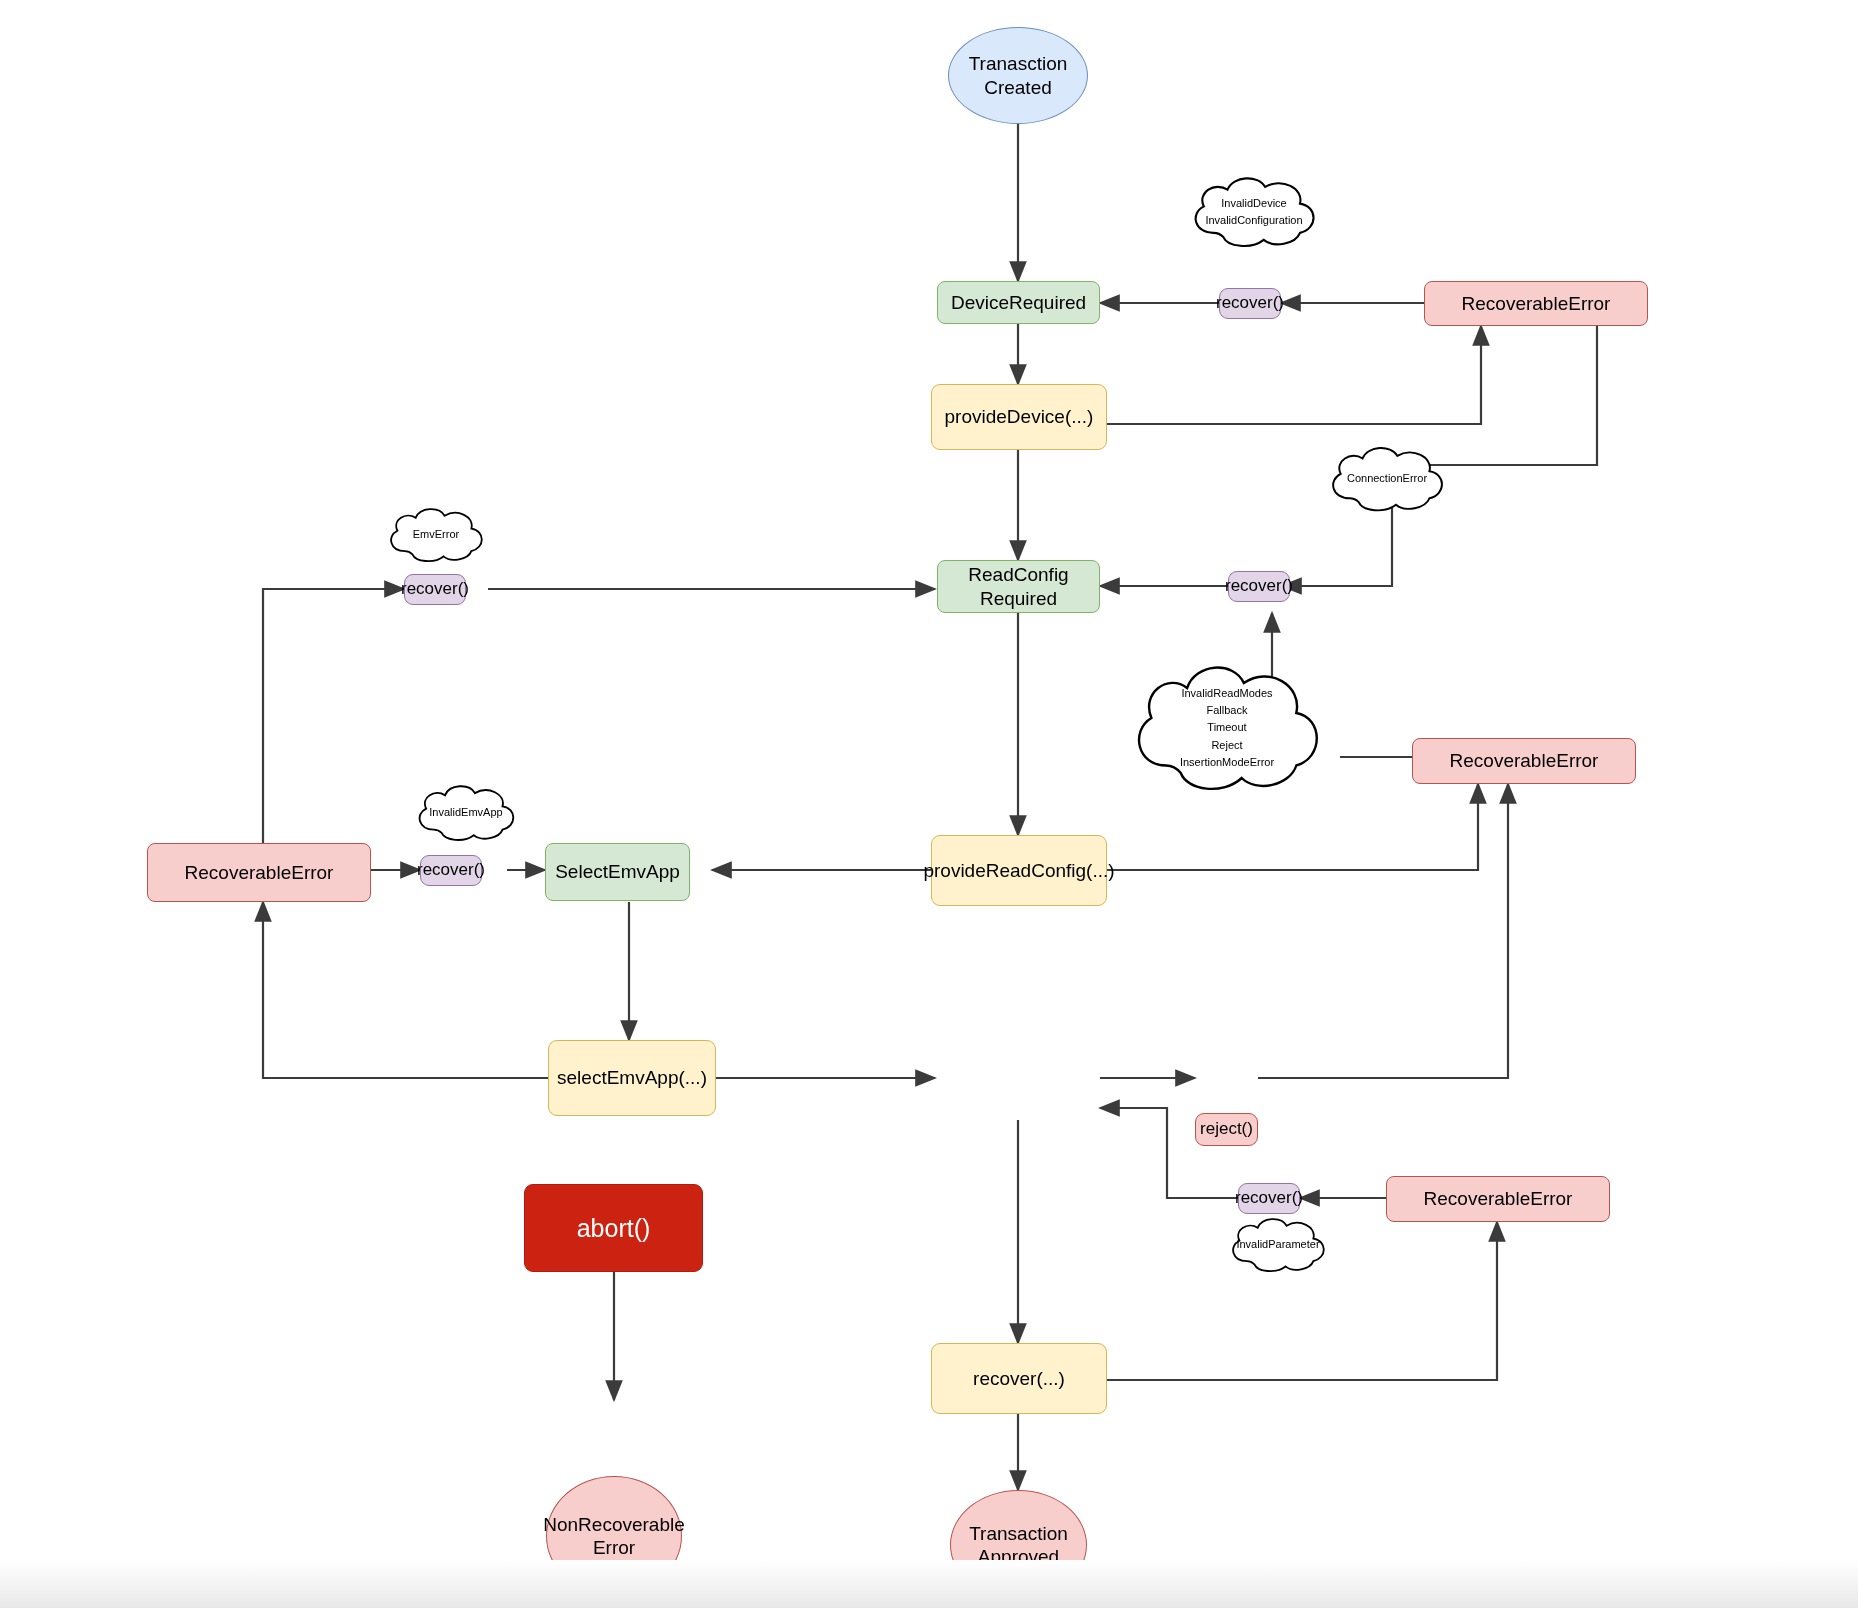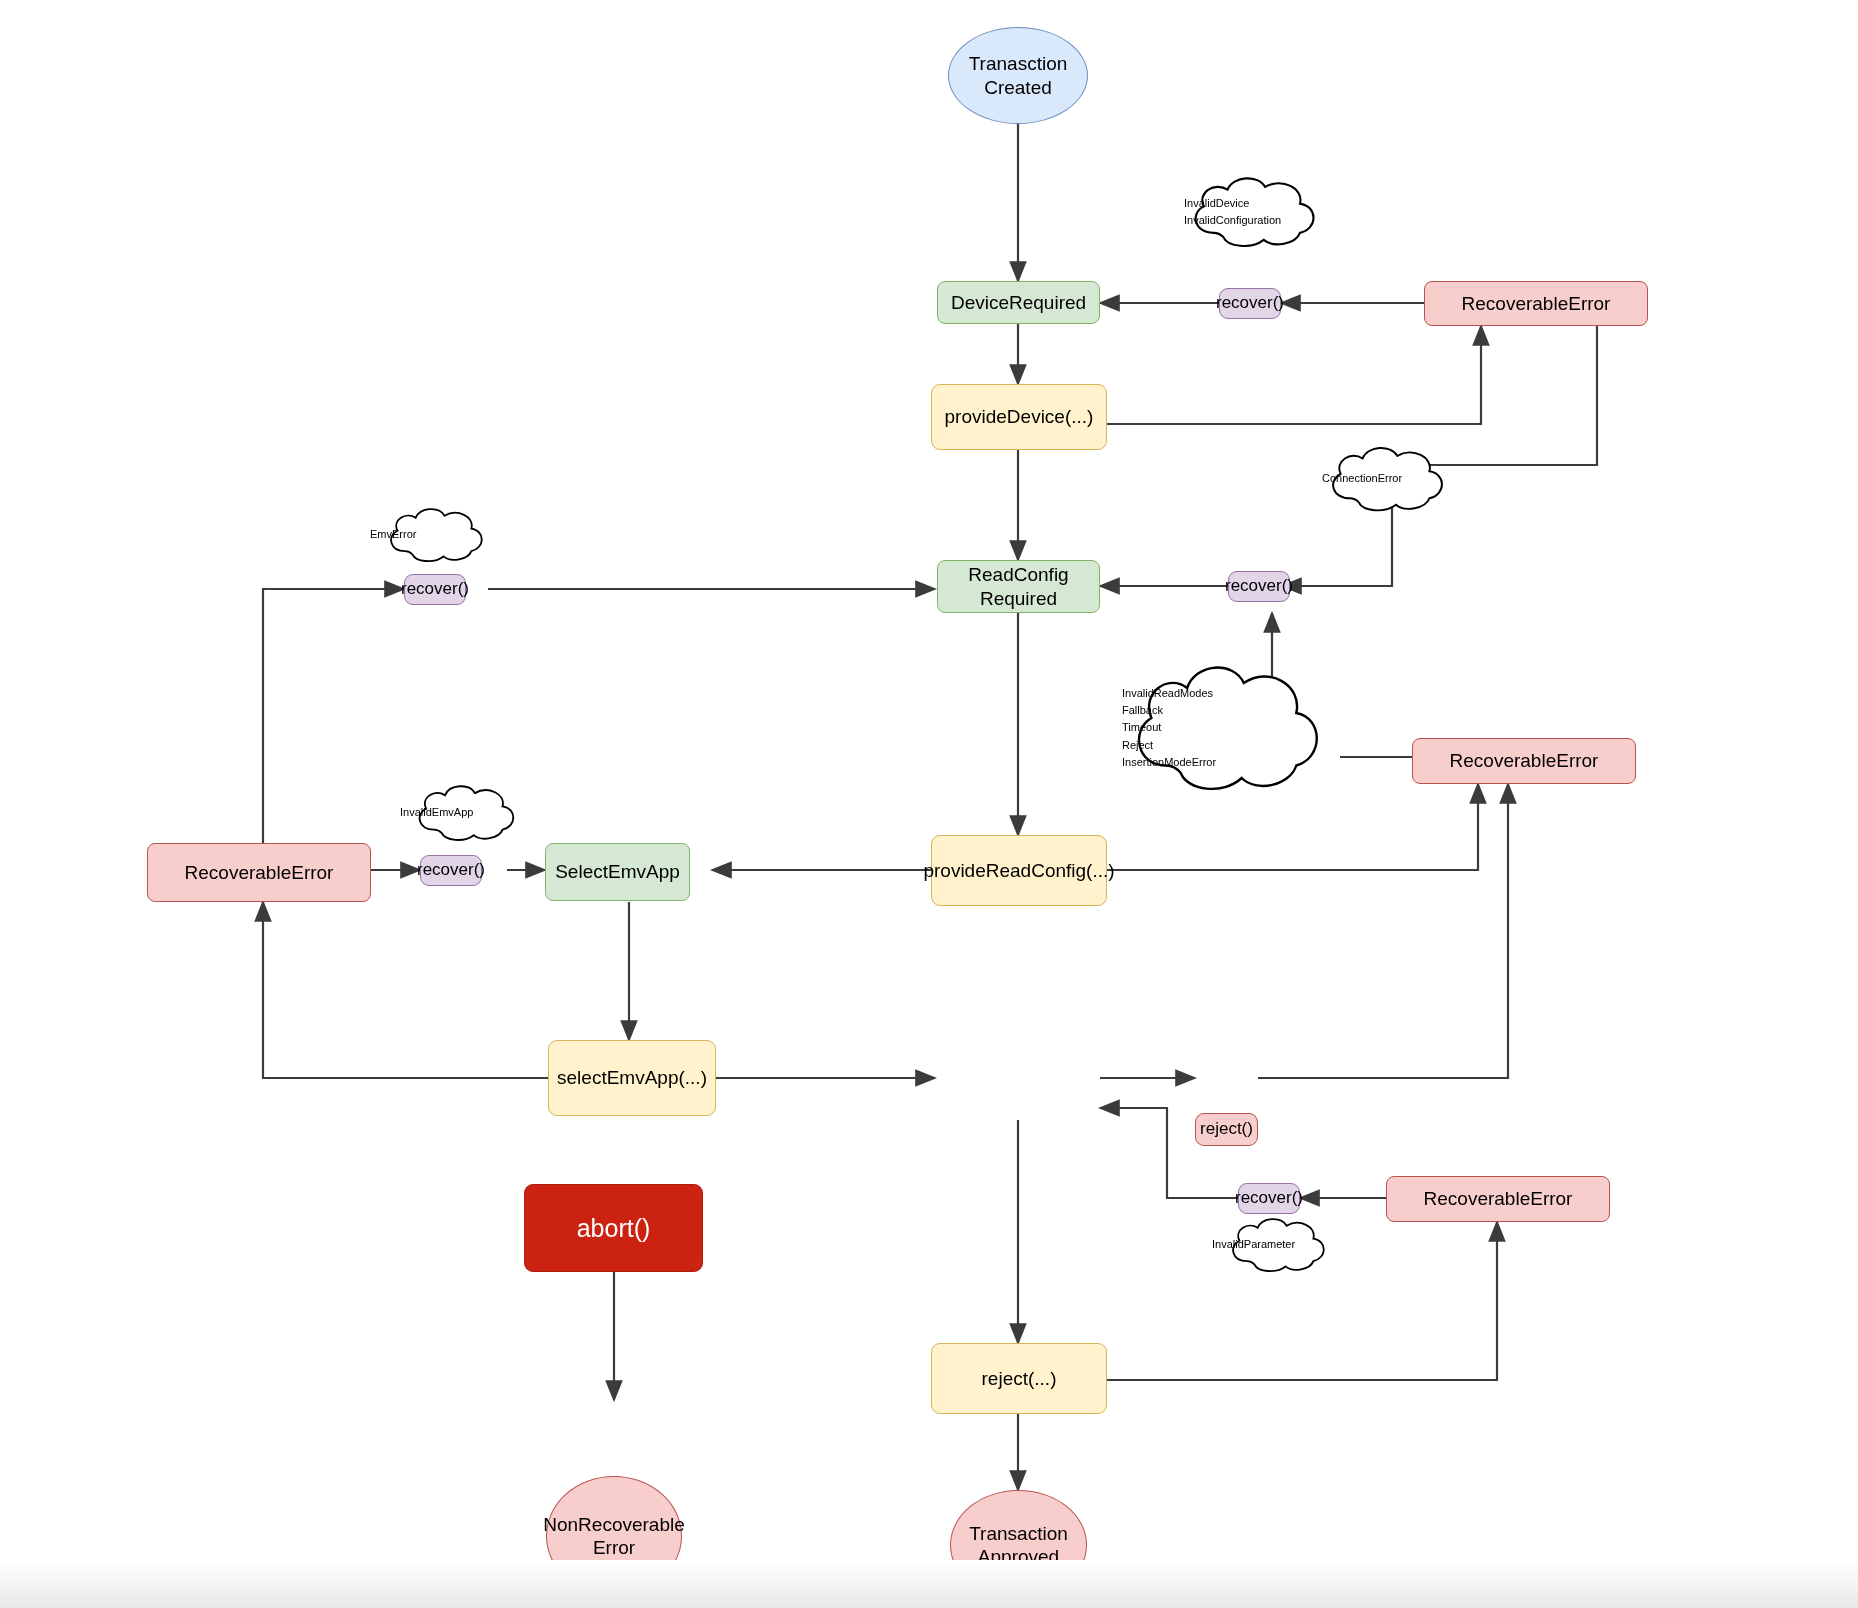--- a/index.html
+++ b/index.html
@@ -18,21 +18,21 @@
   .green{background:#d5e8d4;border-color:#82b366;}
   .yellow{background:#fff2cc;border-color:#d6b656;}
   .red{background:#f8cecc;border-color:#b85450;}
   .purple{background:#e1d5e7;border-color:#9673a6;font-size:17px;}
   .ell{border-radius:50%;border:1.4px solid;font-size:19px;color:#000;}
   .blue-ell{background:#dae8fc;border-color:#6c8ebf;}
   .red-ell{background:#f8cecc;border-color:#b85450;}
   .abort{background:#cc2211;border:1.4px solid#b01c0e;color:#ffffff;font-size:25px;}
   .cloudwrap{position:absolute;}
   .cloudwrap svg{position:absolute;left:0;top:0;}
-  .cloudtext{position:absolute;left:0;top:0;width:100%;height:100%;display:flex;flex-direction:column;justify-content:center;font-size:11px;color:#000;line-height:1.55;}
+  .cloudtext{position:absolute;left:0;top:0;width:100%;height:100%;display:flex;flex-direction:column;align-items:center;justify-content:center;font-size:11px;color:#000;line-height:1.55;}
   .cloudtext.big{font-size:11px;}
   #bottomfade{position:absolute;left:0;top:1560px;width:1858px;height:48px;
     background:linear-gradient(to bottom,#ffffff 0%,#f5f5f5 45%,#e8e8e8 100%);}
 </style>
 </head>
 <body>
 
 <div id="stage">
 
   <svg id="edges" viewBox="0 0 1858 1608">
@@ -128,21 +128,21 @@
   <div class="node proc green" style="left:545px;top:843px;width:145px;height:58px;">
     <span>SelectEmvApp</span>
   </div>
 
   <div class="node rect yellow" style="left:548px;top:1040px;width:168px;height:76px;">
     <span>selectEmvApp(...)</span>
   </div>
 
 
   <div class="node rect yellow" style="left:931px;top:1343px;width:176px;height:71px;">
-    <span>reject(...)</span>
+    <span>recover(...)</span>
   </div>
 
   <div class="node ell red-ell" style="left:950px;top:1490px;width:137px;height:110px;">
     <span style="white-space:pre-line;">Transaction
 Approved</span>
   </div>
 
   <div class="node ell red-ell" style="left:546px;top:1476px;width:136px;height:120px;">
     <span style="white-space:pre-line;">NonRecoverable
 Error</span>

